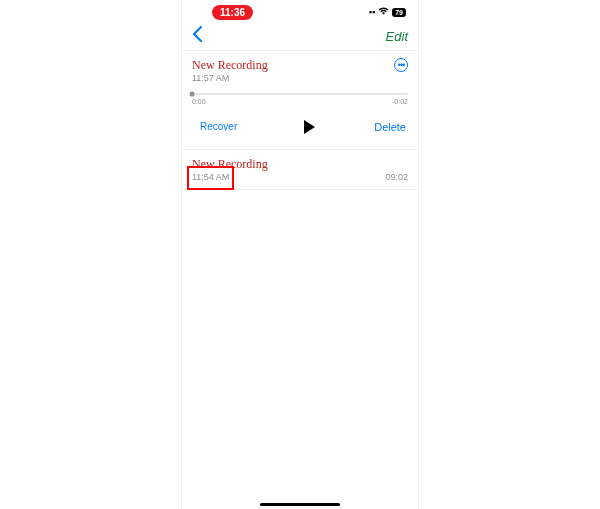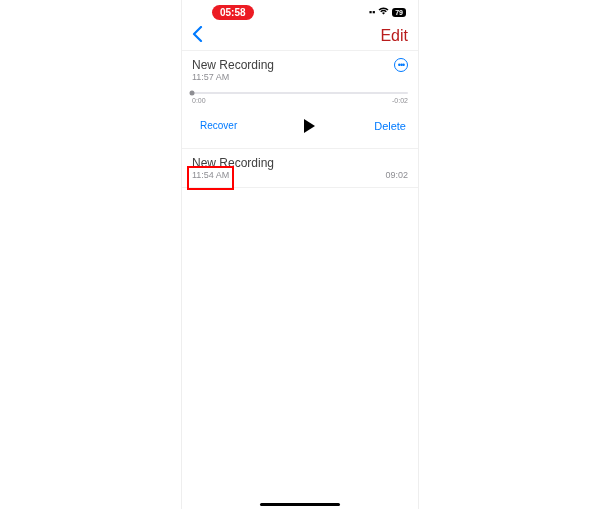--- a/index.html
+++ b/index.html
@@ -67,22 +67,23 @@
       justify-content: space-between;
       align-items: center;
       padding: 0 10px;
     }
     .back-chevron {
       color: #007aff;
       font-size: 18px;
       font-weight: 600;
     }
     .edit-link {
-      color: #b91c1c;
-      font-size: 16px;
+      color: #15803d;
+      font-size: 13px;
+      font-style: italic;
     }
     .page-title {
       font-size: 18px;
       font-weight: 700;
       padding: 4px 10px 8px 10px;
       color: #000;
     }
     .recording-row {
       padding: 7px 10px;
       border-bottom: 1px solid #f0f0f0;
@@ -91,21 +92,22 @@
       border-top: 1px solid #f0f0f0;
     }
     .row-header {
       display: flex;
       justify-content: space-between;
       align-items: flex-start;
     }
     .row-title {
       font-size: 12px;
       font-weight: 500;
-      color: #404040;
+      color: #b91c1c;
+      font-family: Liberation Serif, serif;
     }
     .row-sub {
       display: flex;
       justify-content: space-between;
       align-items: center;
       margin-top: 0px;
     }
     .row-time {
       font-size: 9px;
       color: #8e8e93;
@@ -185,21 +187,21 @@
       background: #000;
       border-radius: 2px;
     }
   </style>
 </head>
 <body>
 
 <div class="phone">
 
   <div class="status-bar">
-    <div class="time-pill">05:58</div>
+    <div class="time-pill">11:36</div>
     <div class="status-right">
       <span class="signal-icon">▪▪</span>
       <span class="wifi-icon">
         <svg width="11" height="8" viewBox="0 0 11 8">
             <path d="M5.5 7.5 L4 6 A2 2 0 0 1 7 6 Z M2.2 4.2 A5 5 0 0 1 8.8 4.2 L7.8 5.2 A3.5 3.5 0 0 0 3.2 5.2 Z M0.5 2.5 A7.5 7.5 0 0 1 10.5 2.5 L9.5 3.5 A6 6 0 0 0 1.5 3.5 Z" fill="#000"></path>
           </svg>
       </span>
       <span class="battery-pill">79</span>
     </div>
   </div>

